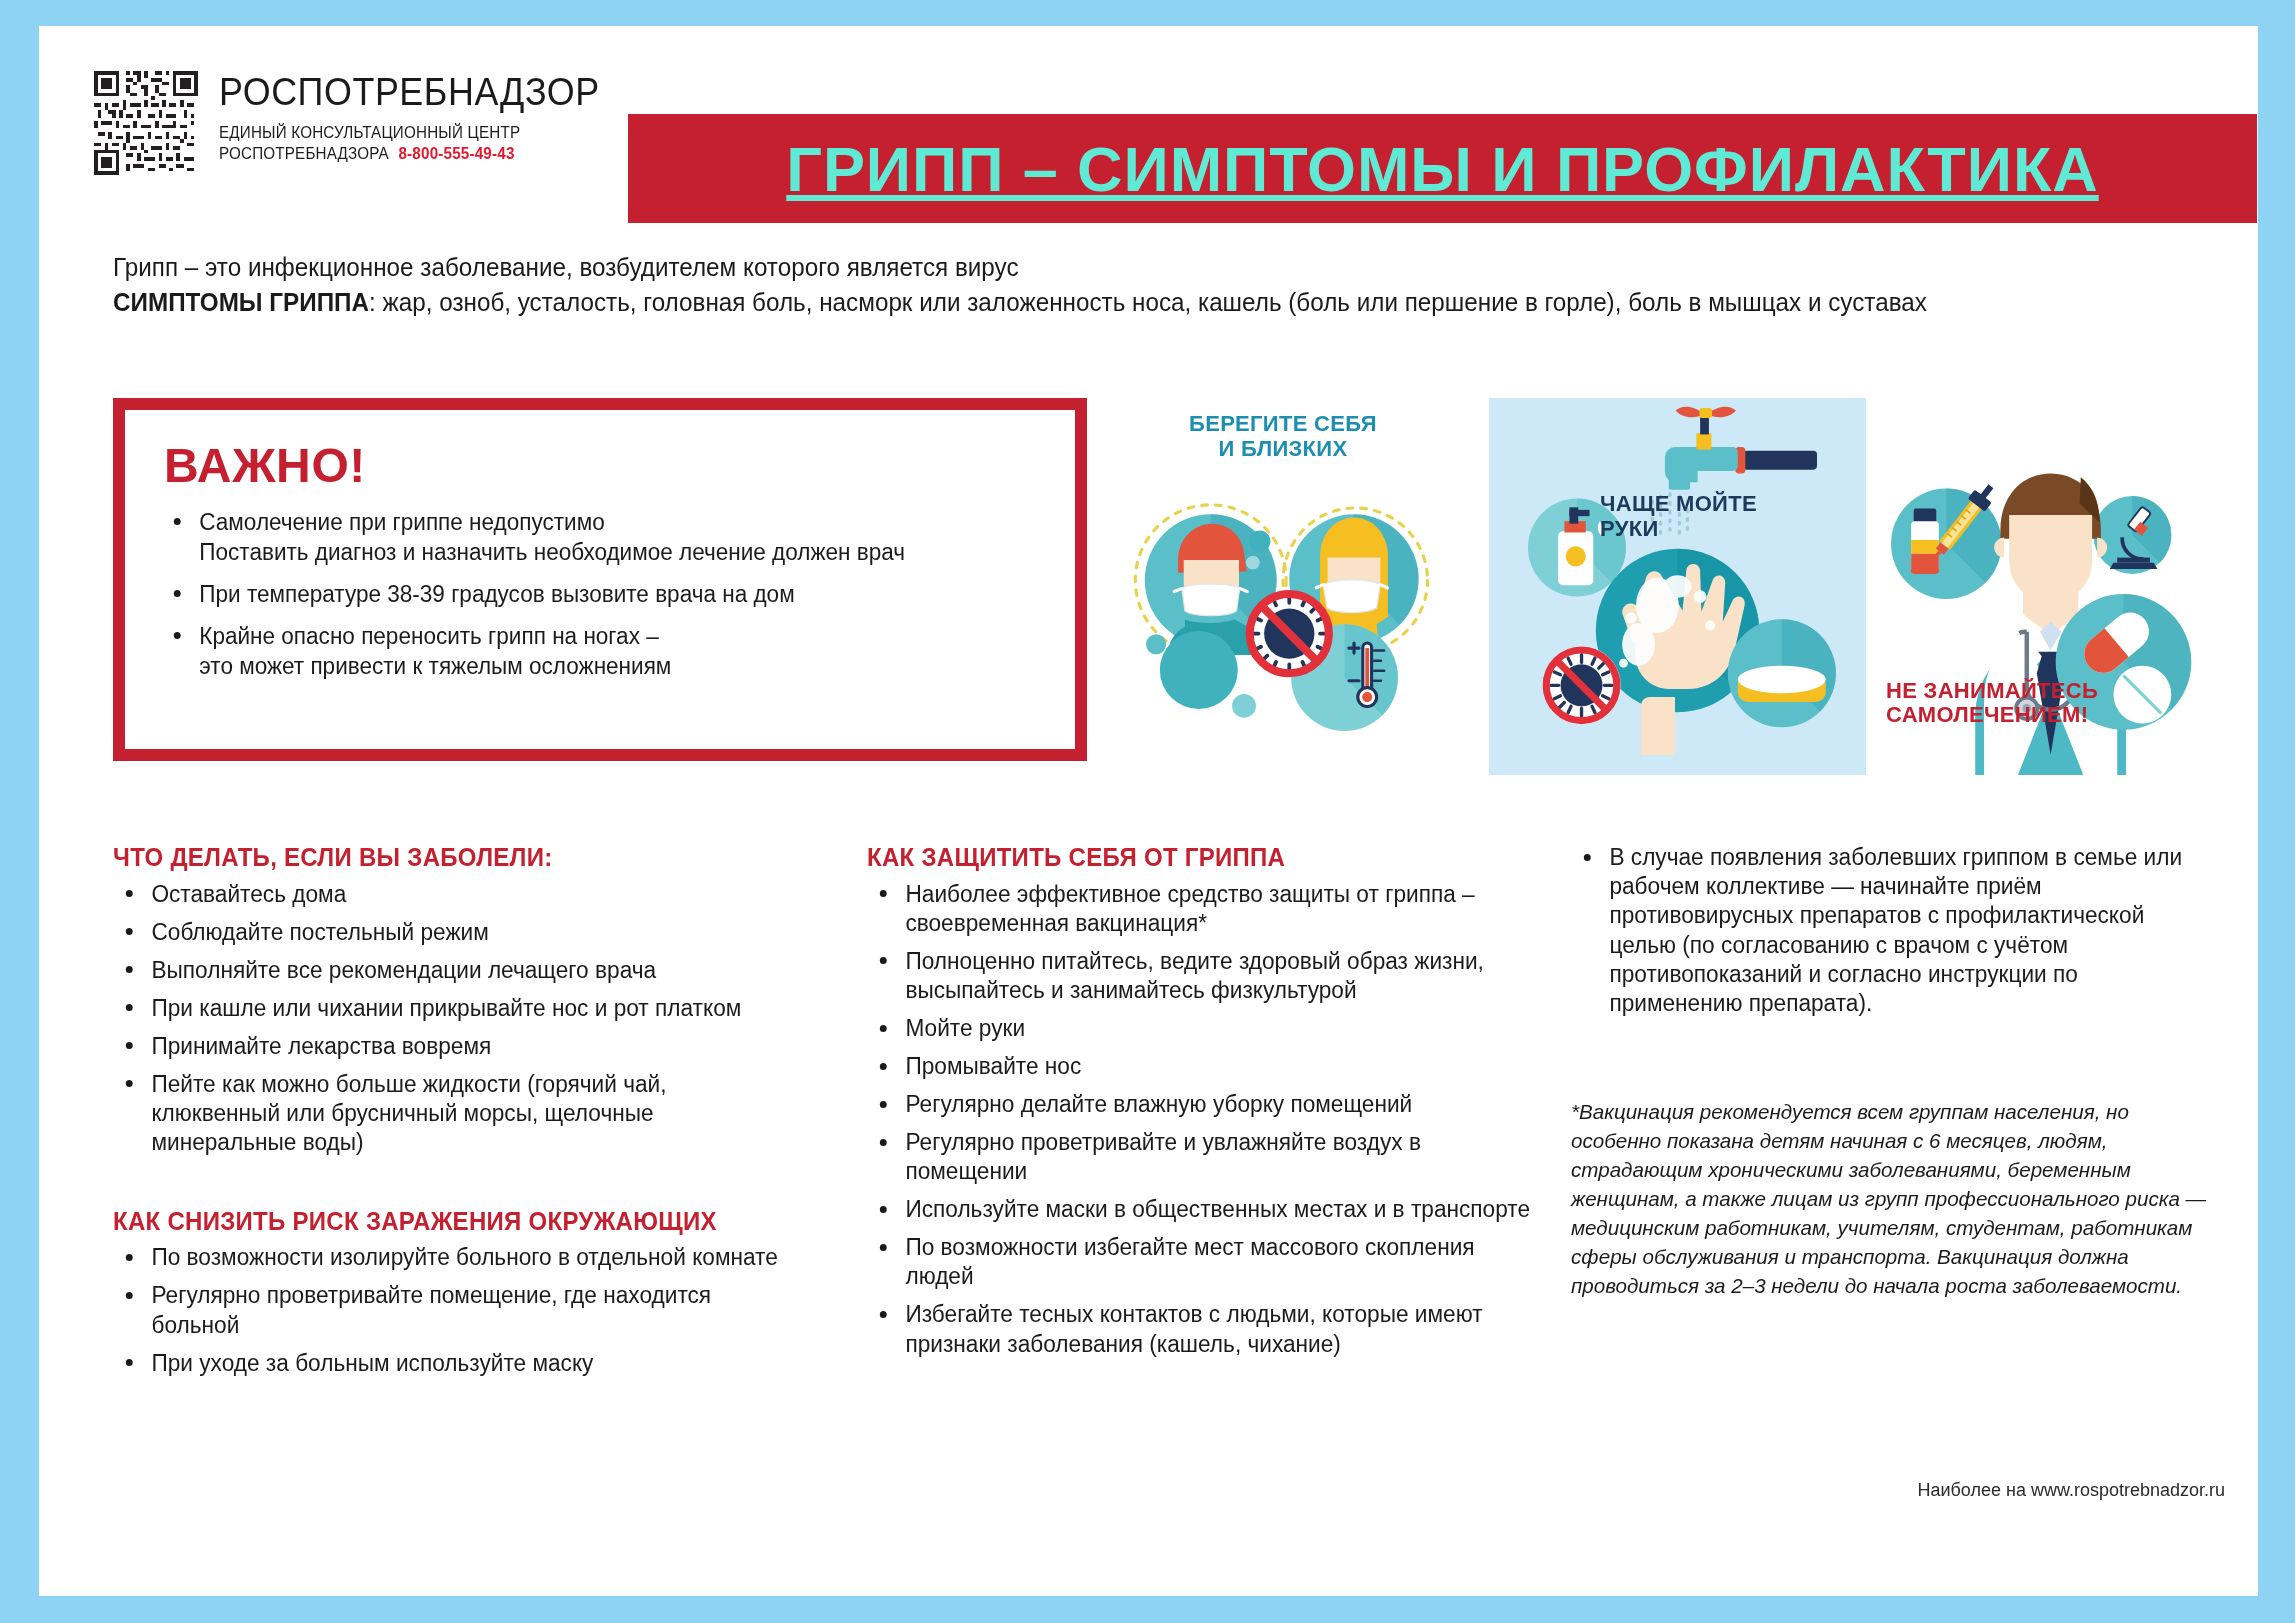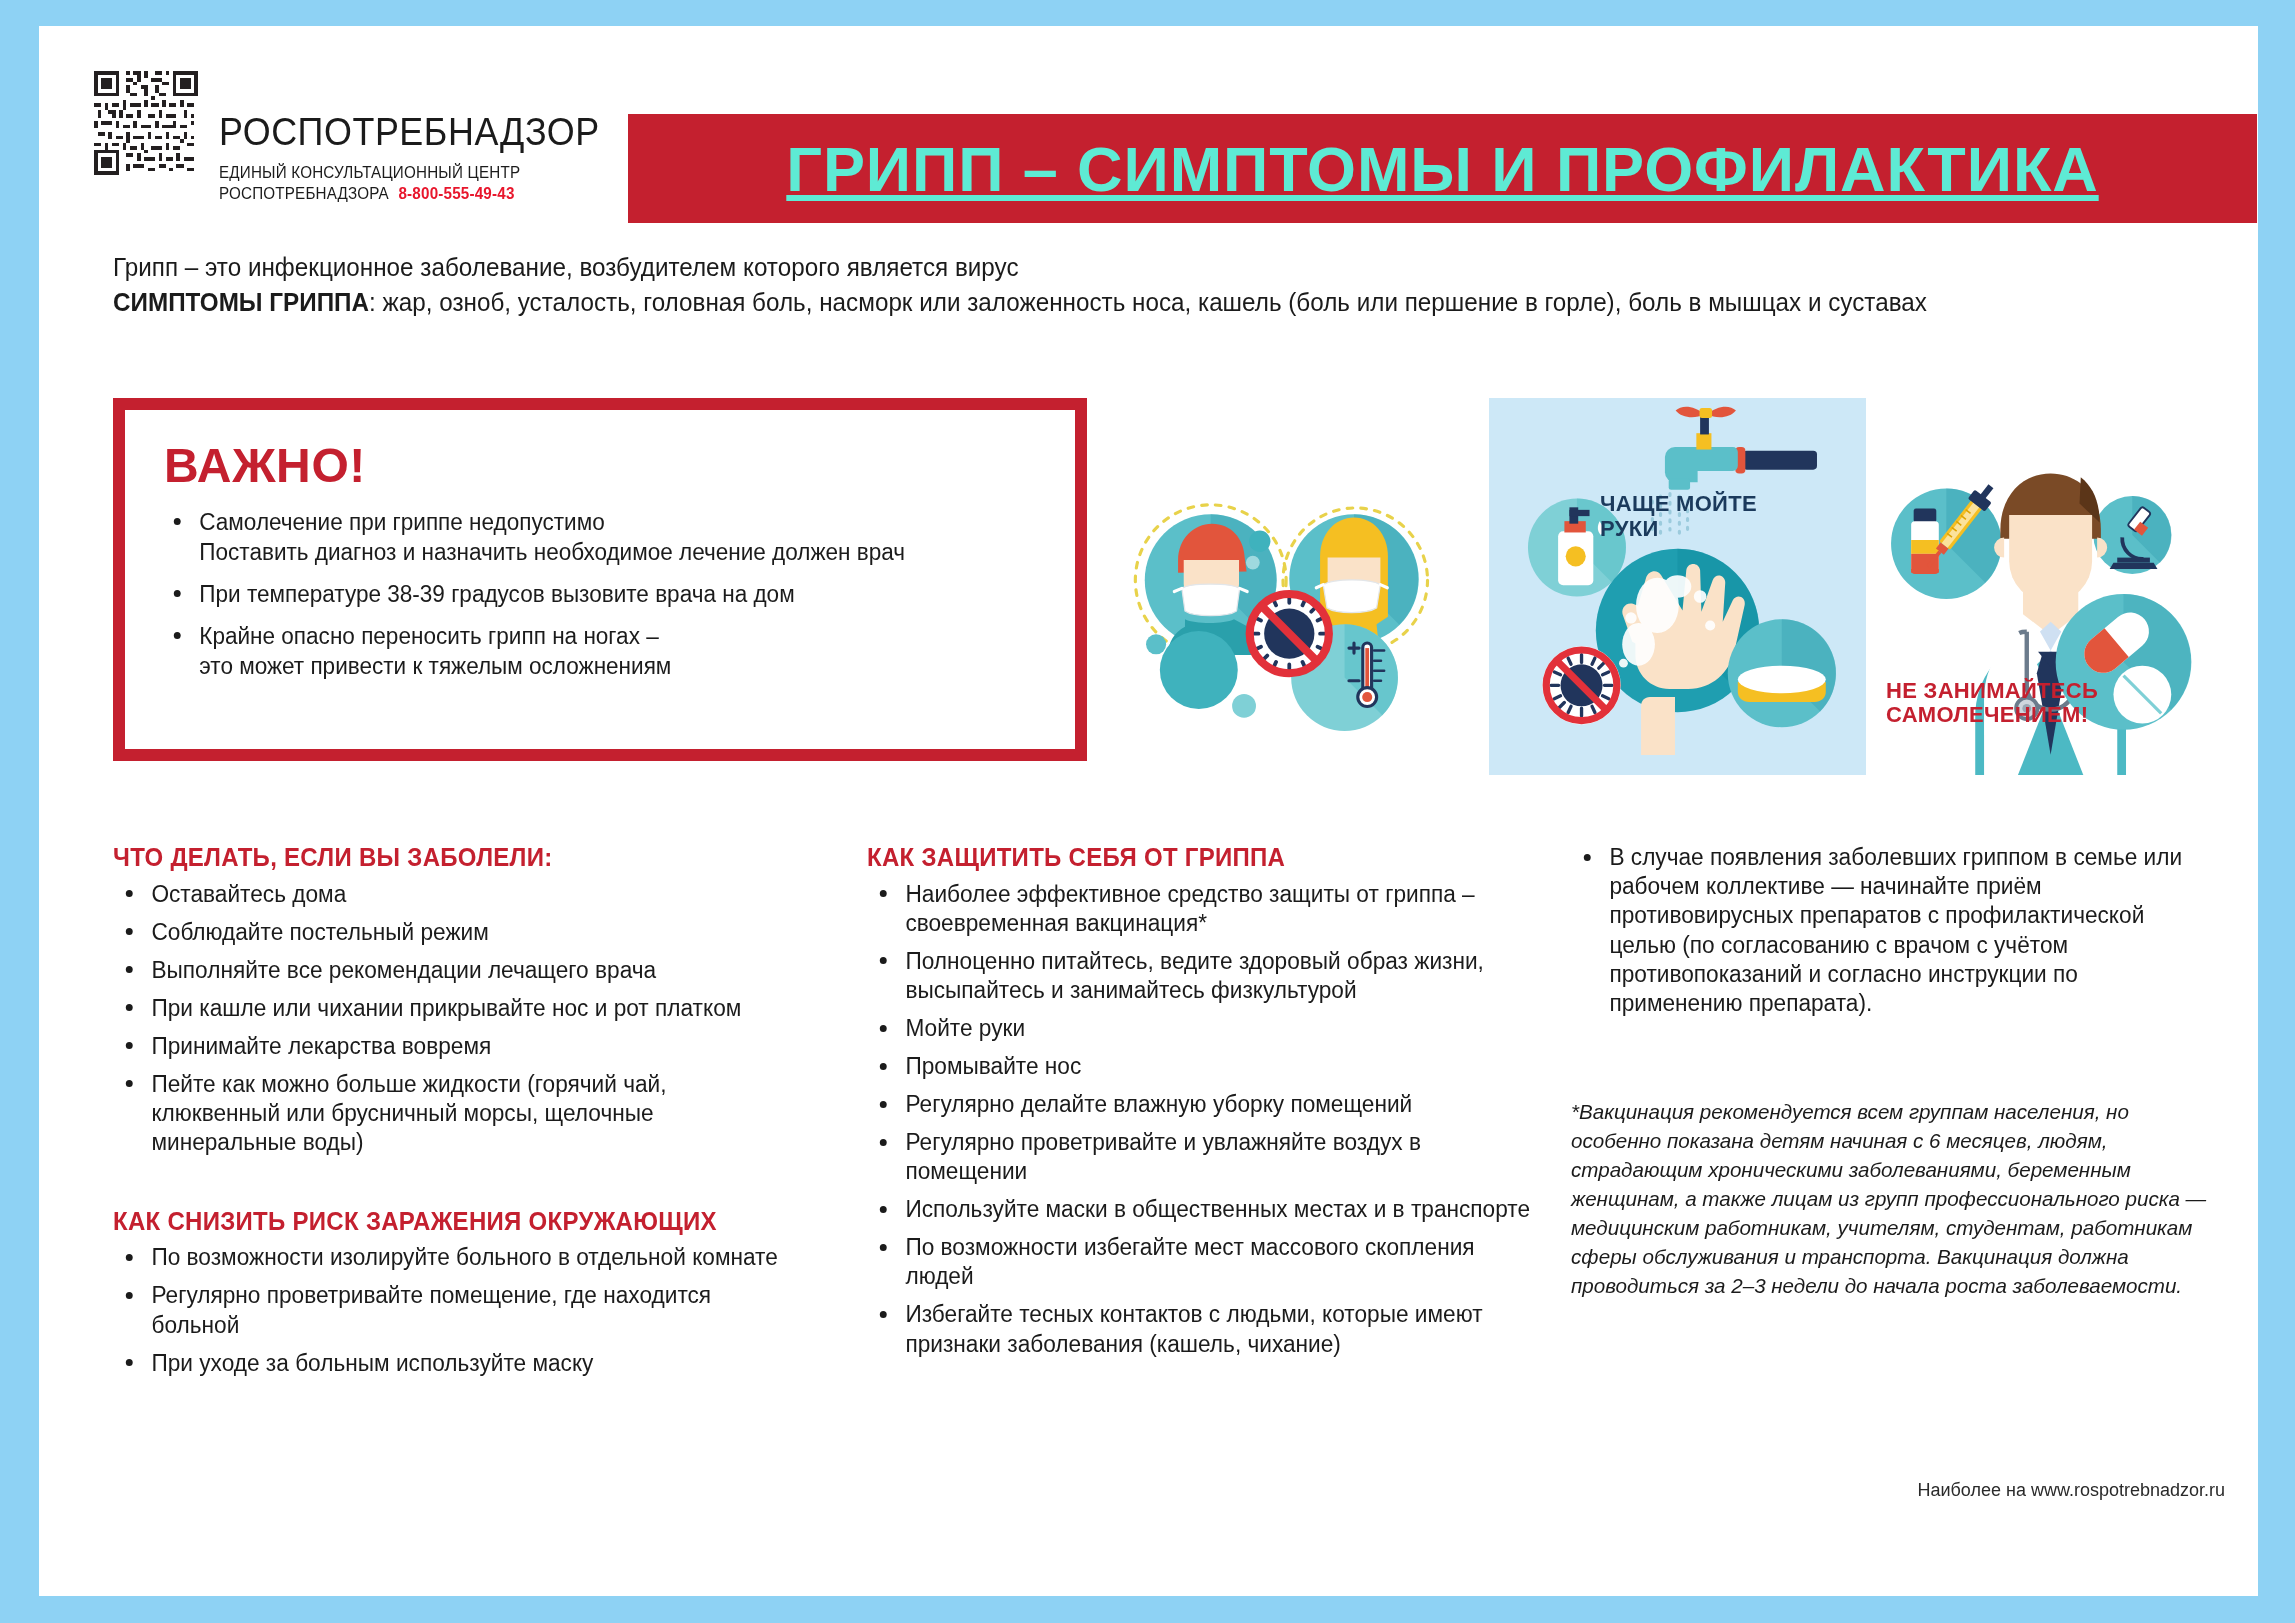--- a/index.html
+++ b/index.html
@@ -14,21 +14,21 @@
     position:absolute;
     left:39px; top:26px;
     width:2219px; height:1570px;
     background:#ffffff;
   }
 
   
   .header { position:absolute; left:0; top:0; width:100%; height:201px; }
   .logo-block { position:absolute; left:55px; top:45px; display:flex; align-items:flex-start; }
   .qr { width:104px; height:104px; flex:0 0 auto; }
-  .logo-text { margin-left:21.4px; padding-top:1.3px;margin-top:40px; }
+  .logo-text { margin-left:21.4px; padding-top:1.3px; }
   .org-name {
     font-size:39px; font-weight:400; letter-spacing:0.6px; color:#1b1b1b;
     line-height:1; font-stretch:condensed; transform:scaleX(0.92); transform-origin:left center;
   }
   .org-sub {
     font-size:16px; color:#1b1b1b; line-height:1.33; margin-top:10.7px;
     letter-spacing:0.2px; transform:scaleX(0.95); transform-origin:left center;
   }
   .org-sub .row2 { display:flex; align-items:baseline; gap:10px; }
   .phone { color:#e8162c; font-weight:700; }
@@ -296,20 +296,21 @@
             <circle cx="65" cy="65" r="68" fill="#fff"></circle>
             <circle cx="65" cy="65" r="40" fill="#21355c"></circle>
             <g stroke="#21355c" stroke-width="6" stroke-linecap="round">
               <path d="M65 16v-12M65 114v12M16 65H4M114 65h12M30 30l-9-9M100 30l9-9M30 100l-9 9M100 100l9 9M44 20l-5-11M86 20l5-11M20 44l-11-5M20 86l-11 5M110 44l11-5M110 86l11 5M44 110l-5 11M86 110l5 11"></path>
             </g>
             <circle cx="65" cy="65" r="63" fill="none" stroke="#e2313a" stroke-width="13"></circle>
             <path d="M22 22l86 86" stroke="#e2313a" stroke-width="13" stroke-linecap="round"></path>
           </g>
         </svg>
       </div>
+      <div class="cap cap-a">БЕРЕГИТЕ СЕБЯ<br>И БЛИЗКИХ</div>
     </div>
 
     <div class="panel panel-b">
       <div class="svgwrap">
         <svg viewBox="0 0 600 600">
           <g>
             <rect x="404" y="84" width="118" height="30" rx="6" fill="#21355c"></rect>
             <rect x="392" y="78" width="16" height="42" rx="6" fill="#e2553c"></rect>
             <rect x="322" y="78" width="74" height="38" rx="8" fill="#5bbfc9"></rect>
             <path d="M296 78h36v56h-36a16 16 0 0 1-16-16V94a16 16 0 0 1 16-16z" fill="#5bbfc9"></path>

